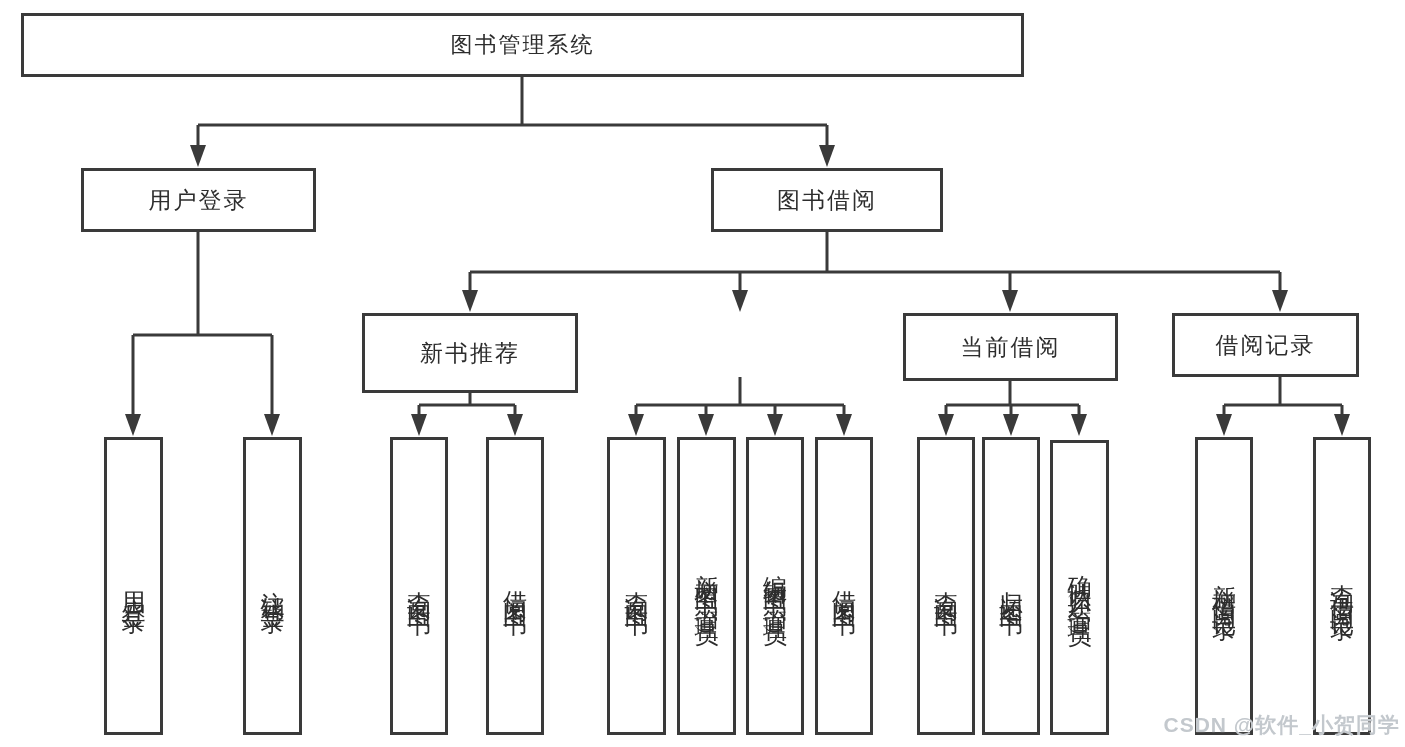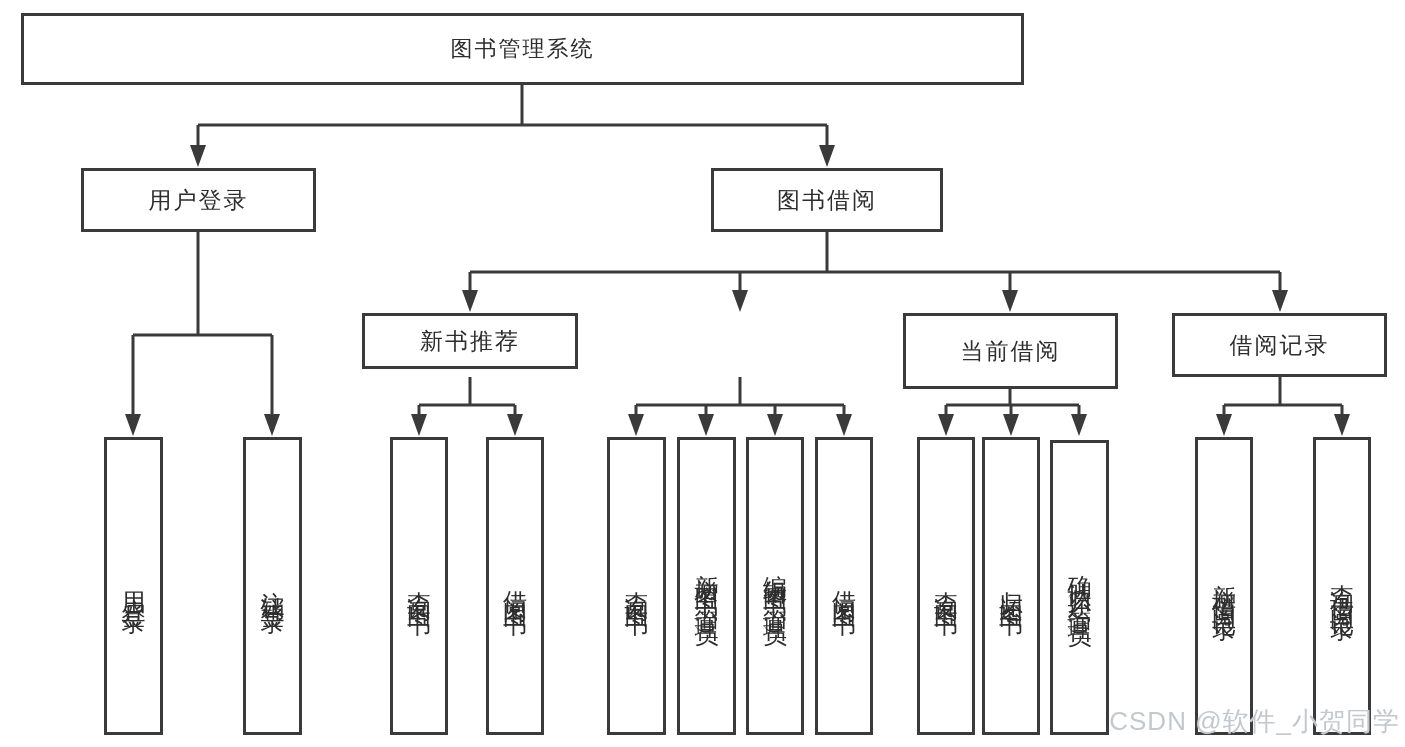--- a/index.html
+++ b/index.html
@@ -50,23 +50,24 @@
     letter-spacing: 7px;
     line-height: 1;
     white-space: normal;
   }
 
   .watermark {
     position: absolute;
     right: 5px;
     bottom: 8px;
     color: var(--watermark, #c3c8cd);
-    font-size: 26px;
+    font-size: 21px;
     letter-spacing: 1px;
     text-shadow: 0 0 1px #ffffff;
+    font-weight: bold;
   }
 </style>
 </head>
 <body>
 
 <div class="stage">
 
   <svg class="connectors" width="1405" height="747" viewBox="0 0 1405 747" aria-hidden="true">
     <path class="wire" d="
       M522 69 V125 M198 125 H827 M198 125 V147 M827 125 V147
@@ -92,28 +93,28 @@
       <polygon points="767,414 783,414 775,436"></polygon>
       <polygon points="836,414 852,414 844,436"></polygon>
       <polygon points="938,414 954,414 946,436"></polygon>
       <polygon points="1003,414 1019,414 1011,436"></polygon>
       <polygon points="1071,414 1087,414 1079,436"></polygon>
       <polygon points="1216,414 1232,414 1224,436"></polygon>
       <polygon points="1334,414 1350,414 1342,436"></polygon>
     </g>
   </svg>
 
-  <div class="node root" style="left:21px; top:13px; width:1003px; height:72px">图书管理系统</div>
+  <div class="node root" style="left:21px; top:13px; width:1003px; height:64px">图书管理系统</div>
 
   <div class="node" style="left:81px; top:168px; width:235px; height:64px">用户登录</div>
   <div class="node" style="left:711px; top:168px; width:232px; height:64px">图书借阅</div>
 
-  <div class="node" style="left:362px; top:313px; width:216px; height:56px">新书推荐</div>
-  <div class="node" style="left:903px; top:313px; width:215px; height:76px">当前借阅</div>
-  <div class="node" style="left:1172px; top:313px; width:215px; height:64px">借阅记录</div>
+  <div class="node" style="left:362px; top:313px; width:216px; height:80px">新书推荐</div>
+  <div class="node" style="left:903px; top:313px; width:215px; height:68px">当前借阅</div>
+  <div class="node" style="left:1172px; top:313px; width:187px; height:64px">借阅记录</div>
 
   <div class="node vnode" style="left:104px; top:437px; width:59px; height:298px">用户登录</div>
   <div class="node vnode" style="left:243px; top:437px; width:59px; height:298px">注销登录</div>
 
   <div class="node vnode" style="left:390px; top:437px; width:58px; height:298px">查询图书</div>
   <div class="node vnode" style="left:486px; top:437px; width:58px; height:298px">借阅图书</div>
 
   <div class="node vnode" style="left:607px; top:437px; width:59px; height:298px">查询图书</div>
   <div class="node vnode" style="left:677px; top:437px; width:59px; height:298px">新增图书（管理员）</div>
   <div class="node vnode" style="left:746px; top:437px; width:58px; height:298px">编辑图书（管理员）</div>

